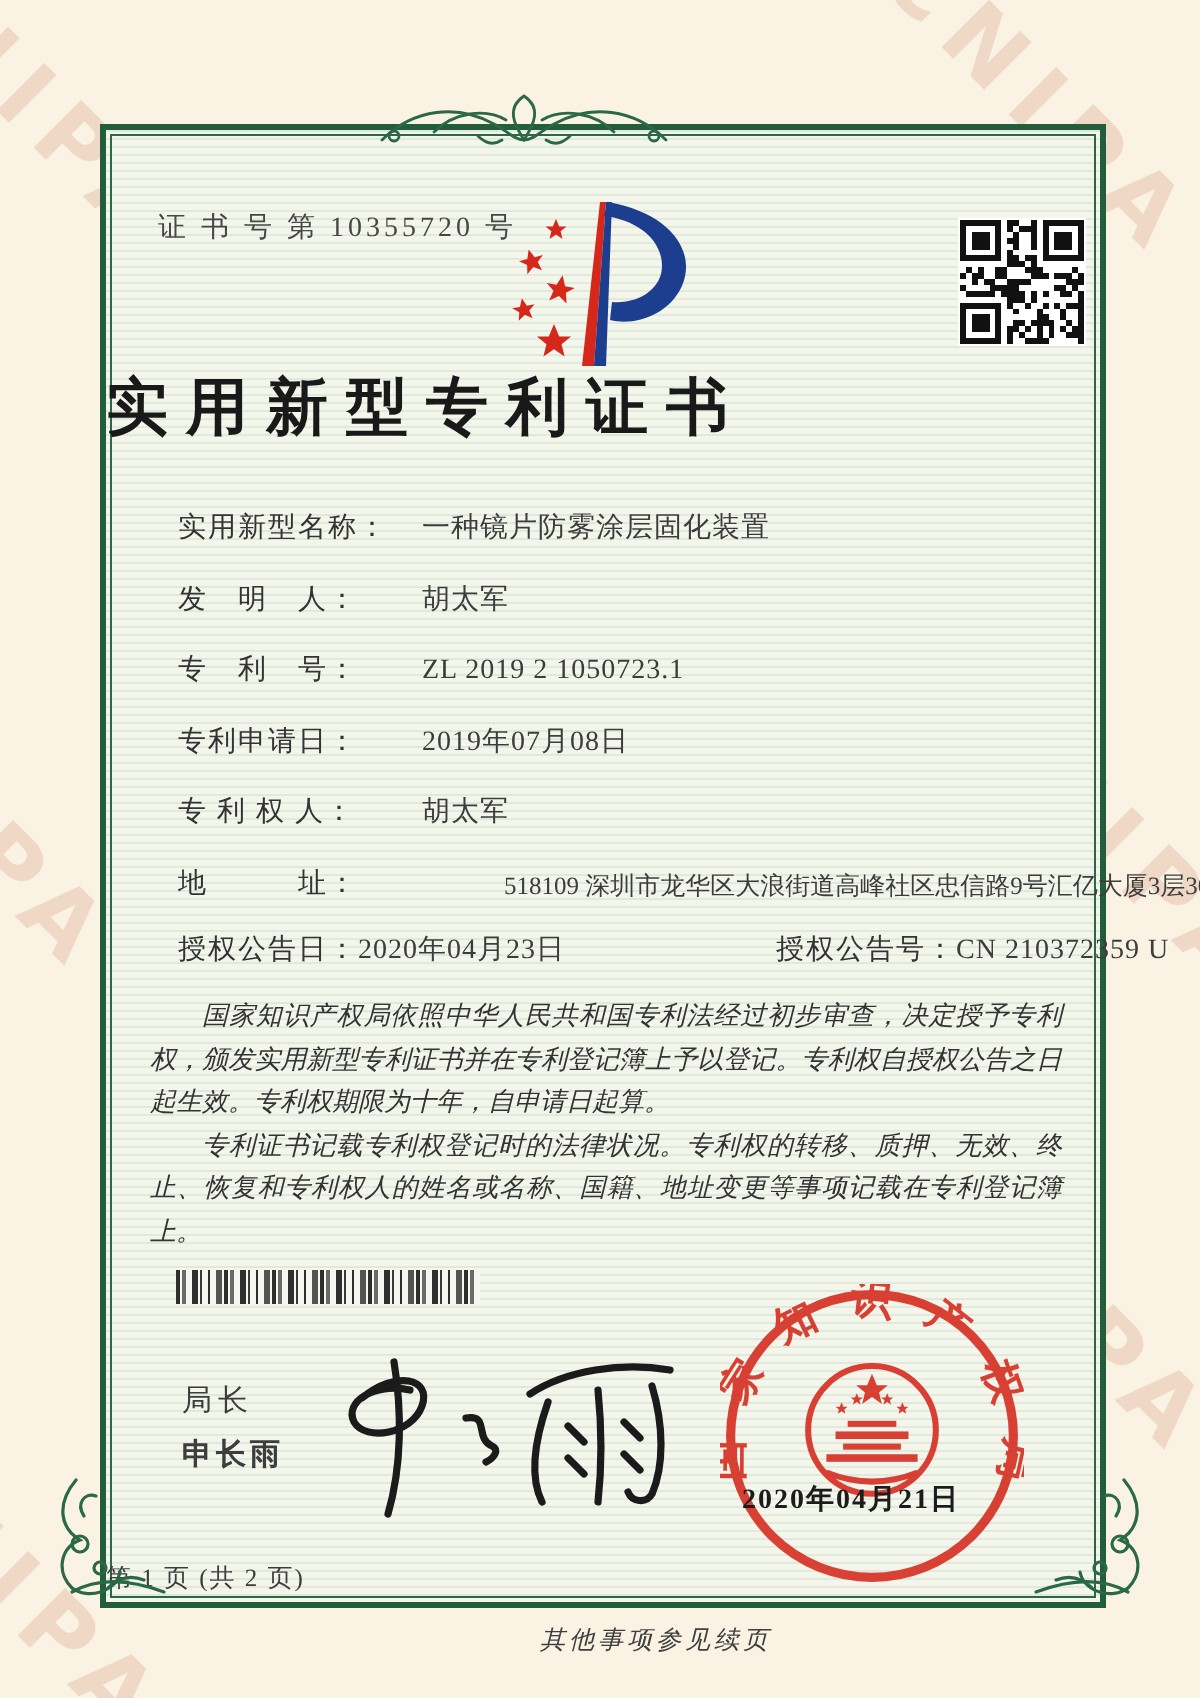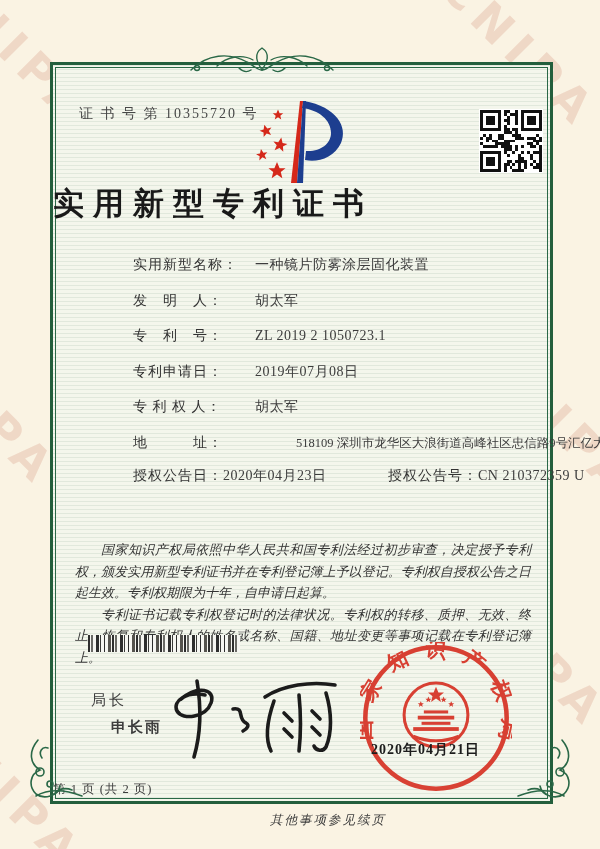--- a/index.html
+++ b/index.html
@@ -26,38 +26,38 @@
   }
   .frame-inner{position:absolute;inset:2px;border:1px solid #2a6847;pointer-events:none;}
   .abs{position:absolute;}
   .cert-no{left:26px;top:40px;font-size:14px;letter-spacing:2px;color:#474747;}
   .logo{left:192px;top:30px;width:118px;height:92px;}
   .qr{left:426px;top:44px;width:62px;height:62px;background:#fff;padding:1px;}
   .title{left:0;top:118px;width:100%;text-align:left;
     font-size:31px;font-weight:600;letter-spacing:9px;color:#191919;}
   .fields{left:36px;top:190px;width:440px;}
   .frow{display:flex;margin-bottom:15.5px;font-size:14px;line-height:20px;}
-  .flabel{width:122px;flex:0 0 122px;letter-spacing:1px;color:#333;white-space:nowrap;margin-left:44px;}
+  .flabel{width:122px;flex:0 0 122px;letter-spacing:1px;color:#333;white-space:nowrap;}
   .fvalue{color:#3c3c3c;letter-spacing:0.5px;white-space:nowrap;}
   .fvalue.small{font-size:12.5px;letter-spacing:0;margin-left:41px;}
-  .grant{left:36px;top:401px;width:460px;display:flex;font-size:14px;line-height:20px;}
+  .grant{left:36px;top:401px;width:460px;display:flex;font-size:14px;line-height:20px;gap:44px;}
   .grant .part1{width:255px;flex:0 0 255px;display:flex;}
   .grant .part2{display:flex;text-align:right;}
   .paras{left:22px;top:432px;width:456px;font-size:13px;line-height:21.5px;
-    font-style:italic;color:#333;text-align:justify;margin-top:42px;}
+    font-style:italic;color:#333;text-align:justify;}
   .paras p{margin:0;text-indent:2em;}
   .barcode{left:35px;top:570px;width:152px;height:17px;
     background:repeating-linear-gradient(90deg,
       #2e2e2e 0 2px,#f6f6f2 2px 3px,#6a6a66 3px 5px,#f6f6f2 5px 8px,
       #2e2e2e 8px 11px,#f6f6f2 11px 12px,#3a3a38 12px 13px,#f6f6f2 13px 16px,
       #2e2e2e 16px 17px,#f6f6f2 17px 20px,#55534e 20px 23px,#f6f6f2 23px 24px);}
   .director-title{left:38px;top:626px;font-size:15px;letter-spacing:3px;color:#3d3d3d;
     font-family:"Liberation Sans","DejaVu Sans",sans-serif;font-weight:400;}
   .director-name{left:38px;top:653px;font-size:15px;letter-spacing:2px;color:#3d3d3d;
-    font-family:"Liberation Sans","DejaVu Sans",sans-serif;font-weight:600;margin-left:20px;}
+    font-family:"Liberation Sans","DejaVu Sans",sans-serif;font-weight:600;}
   .signature{left:100px;top:600px;width:200px;height:98px;}
   .seal{left:307px;top:577px;width:152px;height:152px;}
   .seal-date{left:318px;top:676px;width:160px;font-size:14px;font-weight:600;
     letter-spacing:1px;color:#1c1c1c;}
   .page-no{left:0;top:716px;width:100%;text-align:left;font-size:12.5px;
     letter-spacing:1px;color:#3c3c3c;}
   .footer-note{position:absolute;left:0;top:812px;width:600px;text-align:center;
     font-size:12.5px;font-style:italic;letter-spacing:2px;color:#3e3e3e;z-index:2;padding-left:28px;}
   .ornament-top{position:absolute;left:187px;top:44px;width:150px;height:36px;z-index:3;}
   .flourish{position:absolute;width:62px;height:62px;z-index:3;}

